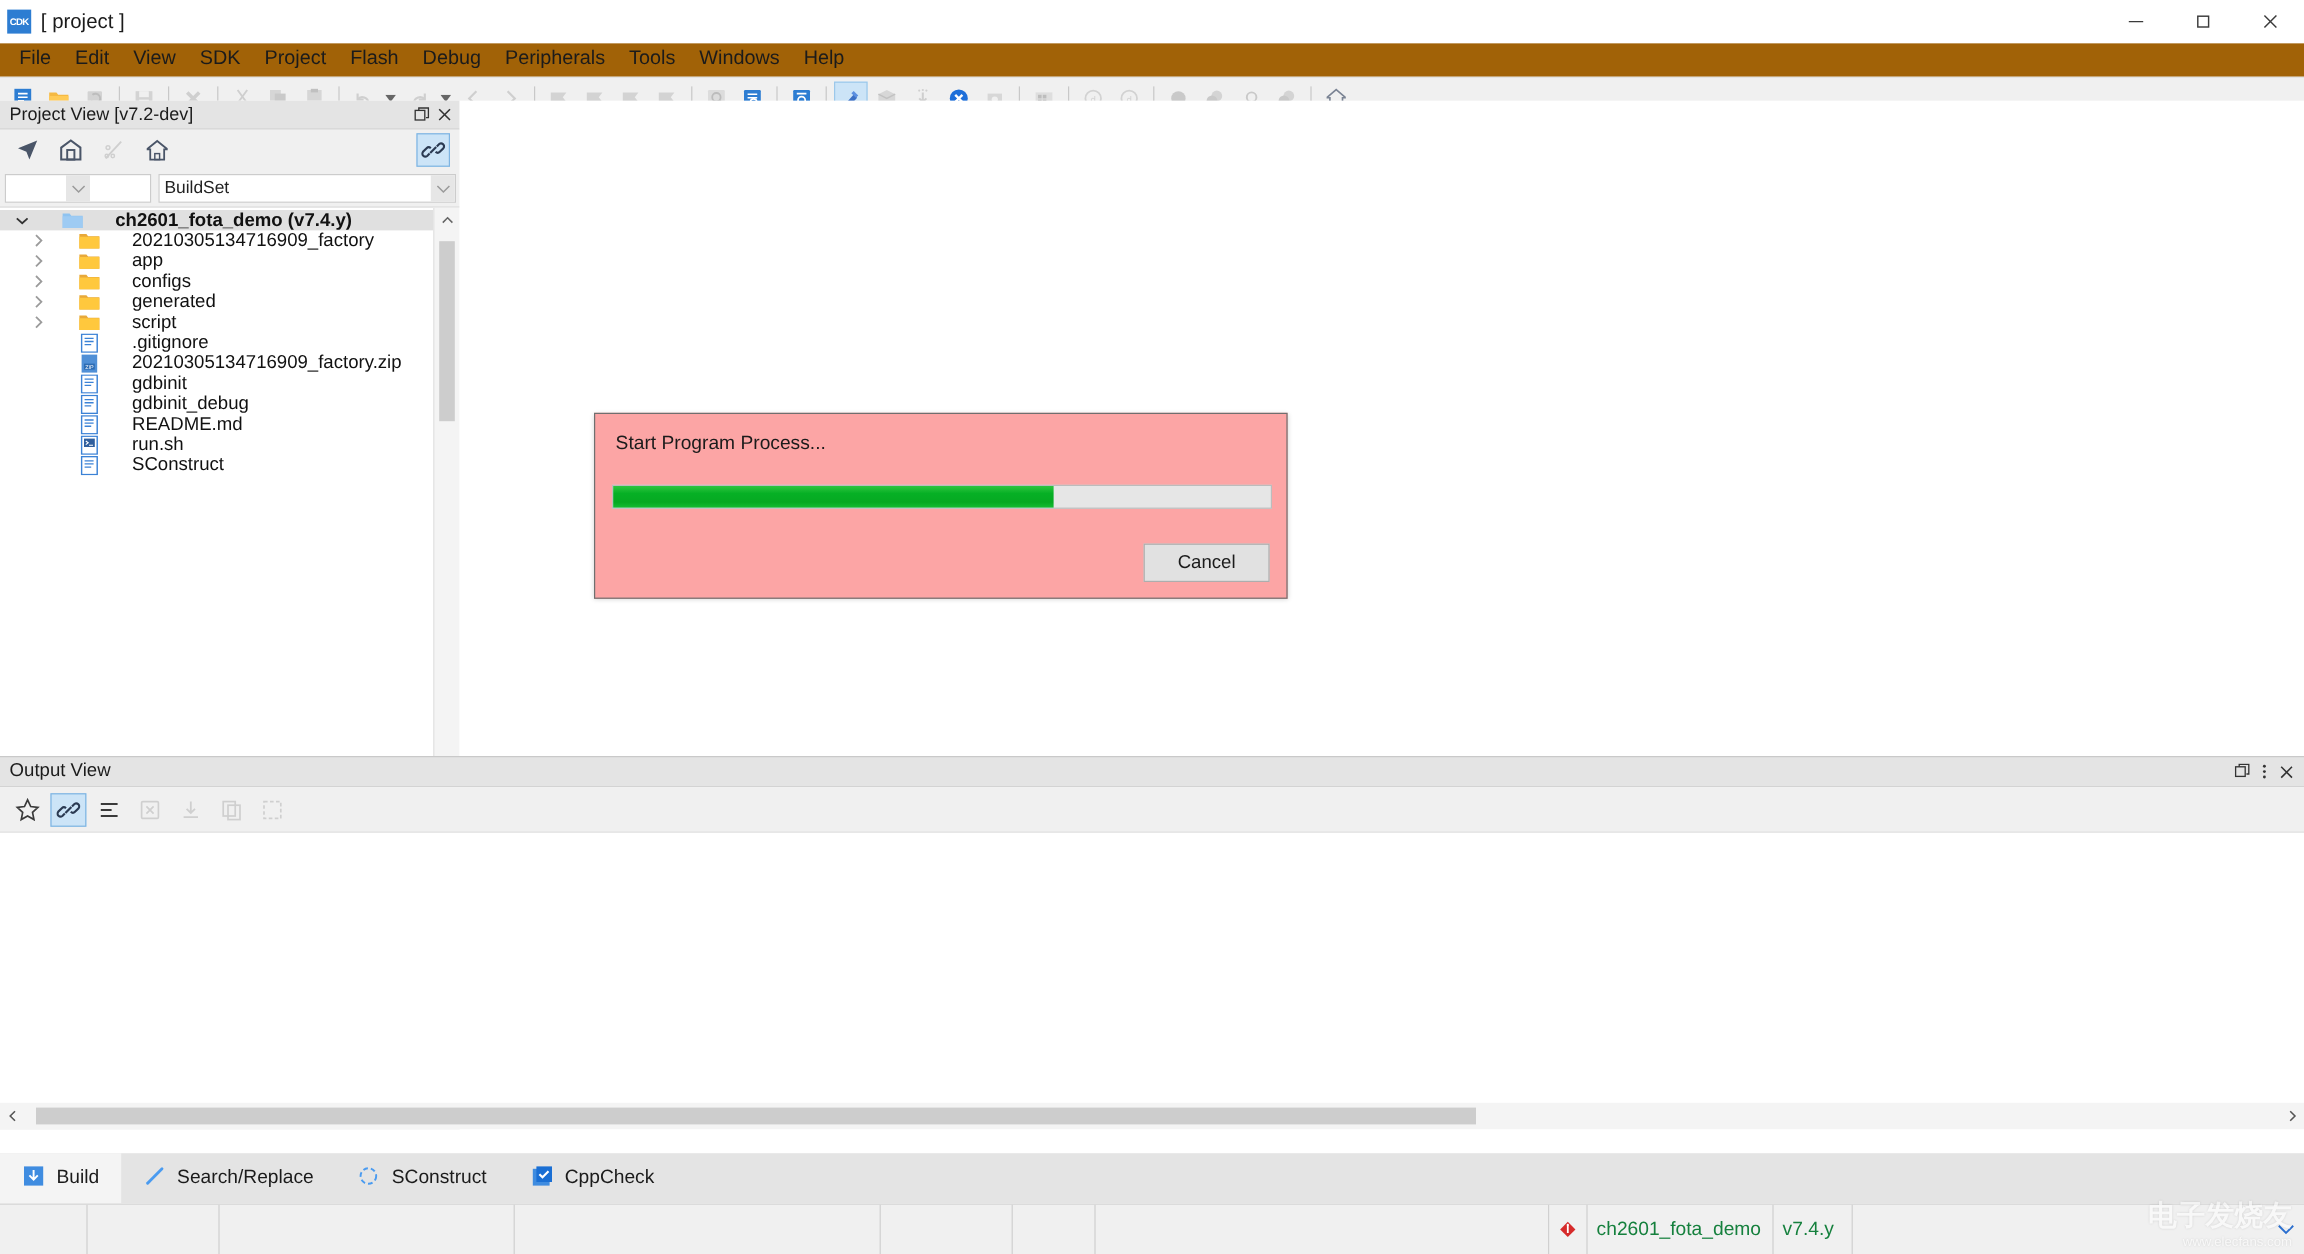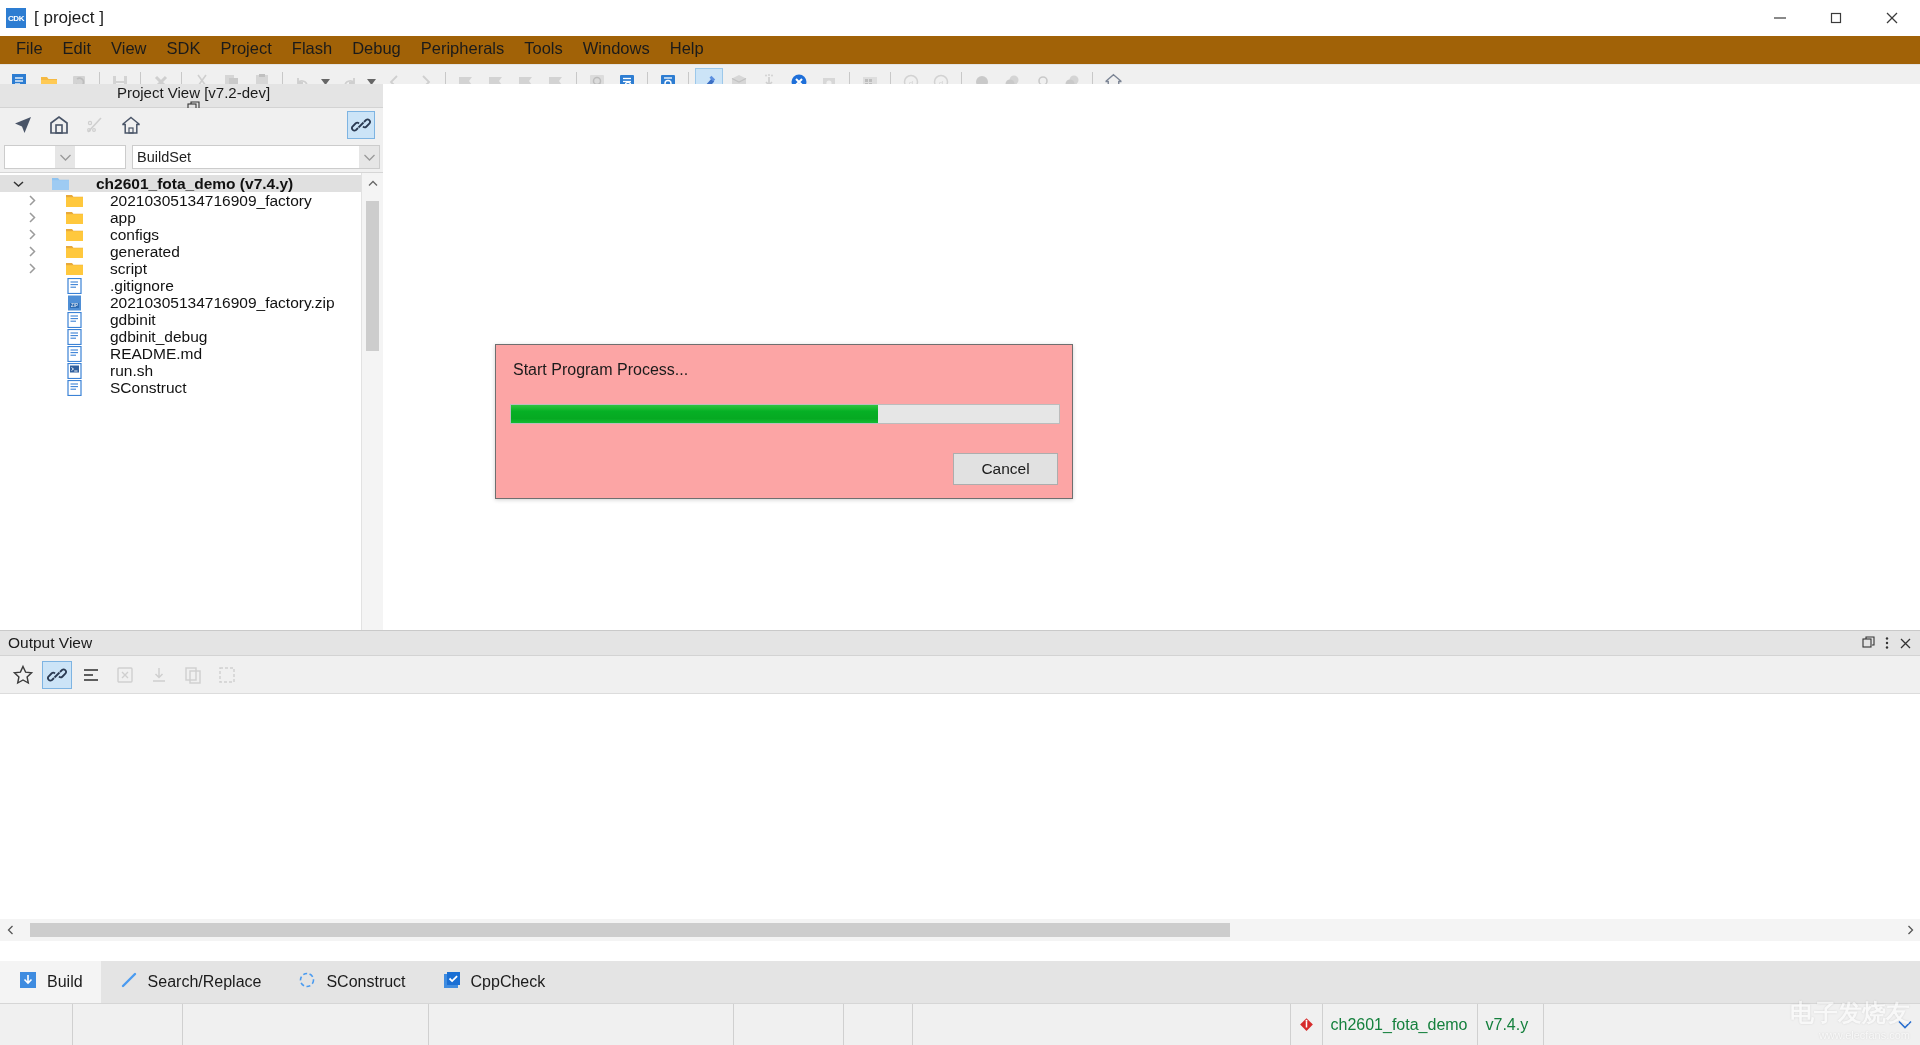--- a/index.html
+++ b/index.html
@@ -88,21 +88,20 @@
   #project-panel {
     position: absolute; left: 0; top: 0; width: 383px; bottom: 0;
     background: #f0f0f0;
     display: flex; flex-direction: column;
   }
   #pv-header {
     height: 24px; background: #e4e4e4;
     display: flex; align-items: center;
     padding: 0 4px 0 8px;
     border-bottom: 1px solid #d3d3d3;
-    flex-direction: column;
   }
   #pv-title { font-size: 15px; color: #1b1b1b; flex: 1; }
   .pv-hbtn { width: 18px; height: 20px; display:flex; align-items:center; justify-content:center; }
 
   #pv-toolbar {
     height: 34px; background: #f0f0f0;
     display: flex; align-items: center; padding-left: 8px;
     position: relative;
   }
   .pvtb { width: 30px; height: 28px; display:flex; align-items:center; justify-content:center; margin-right:6px; }

